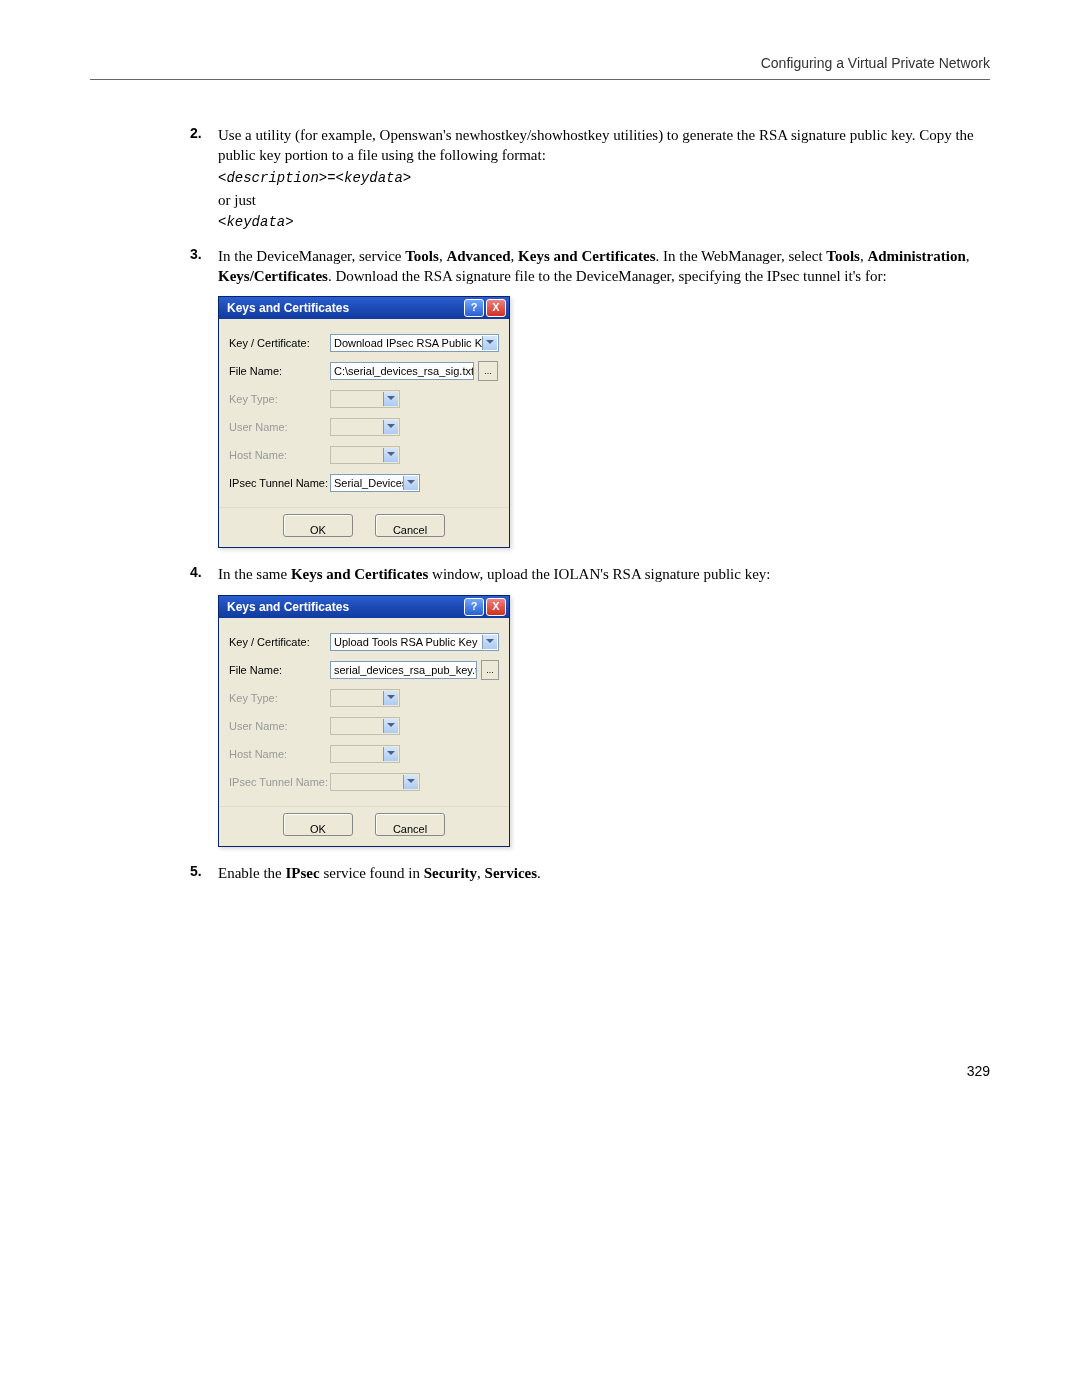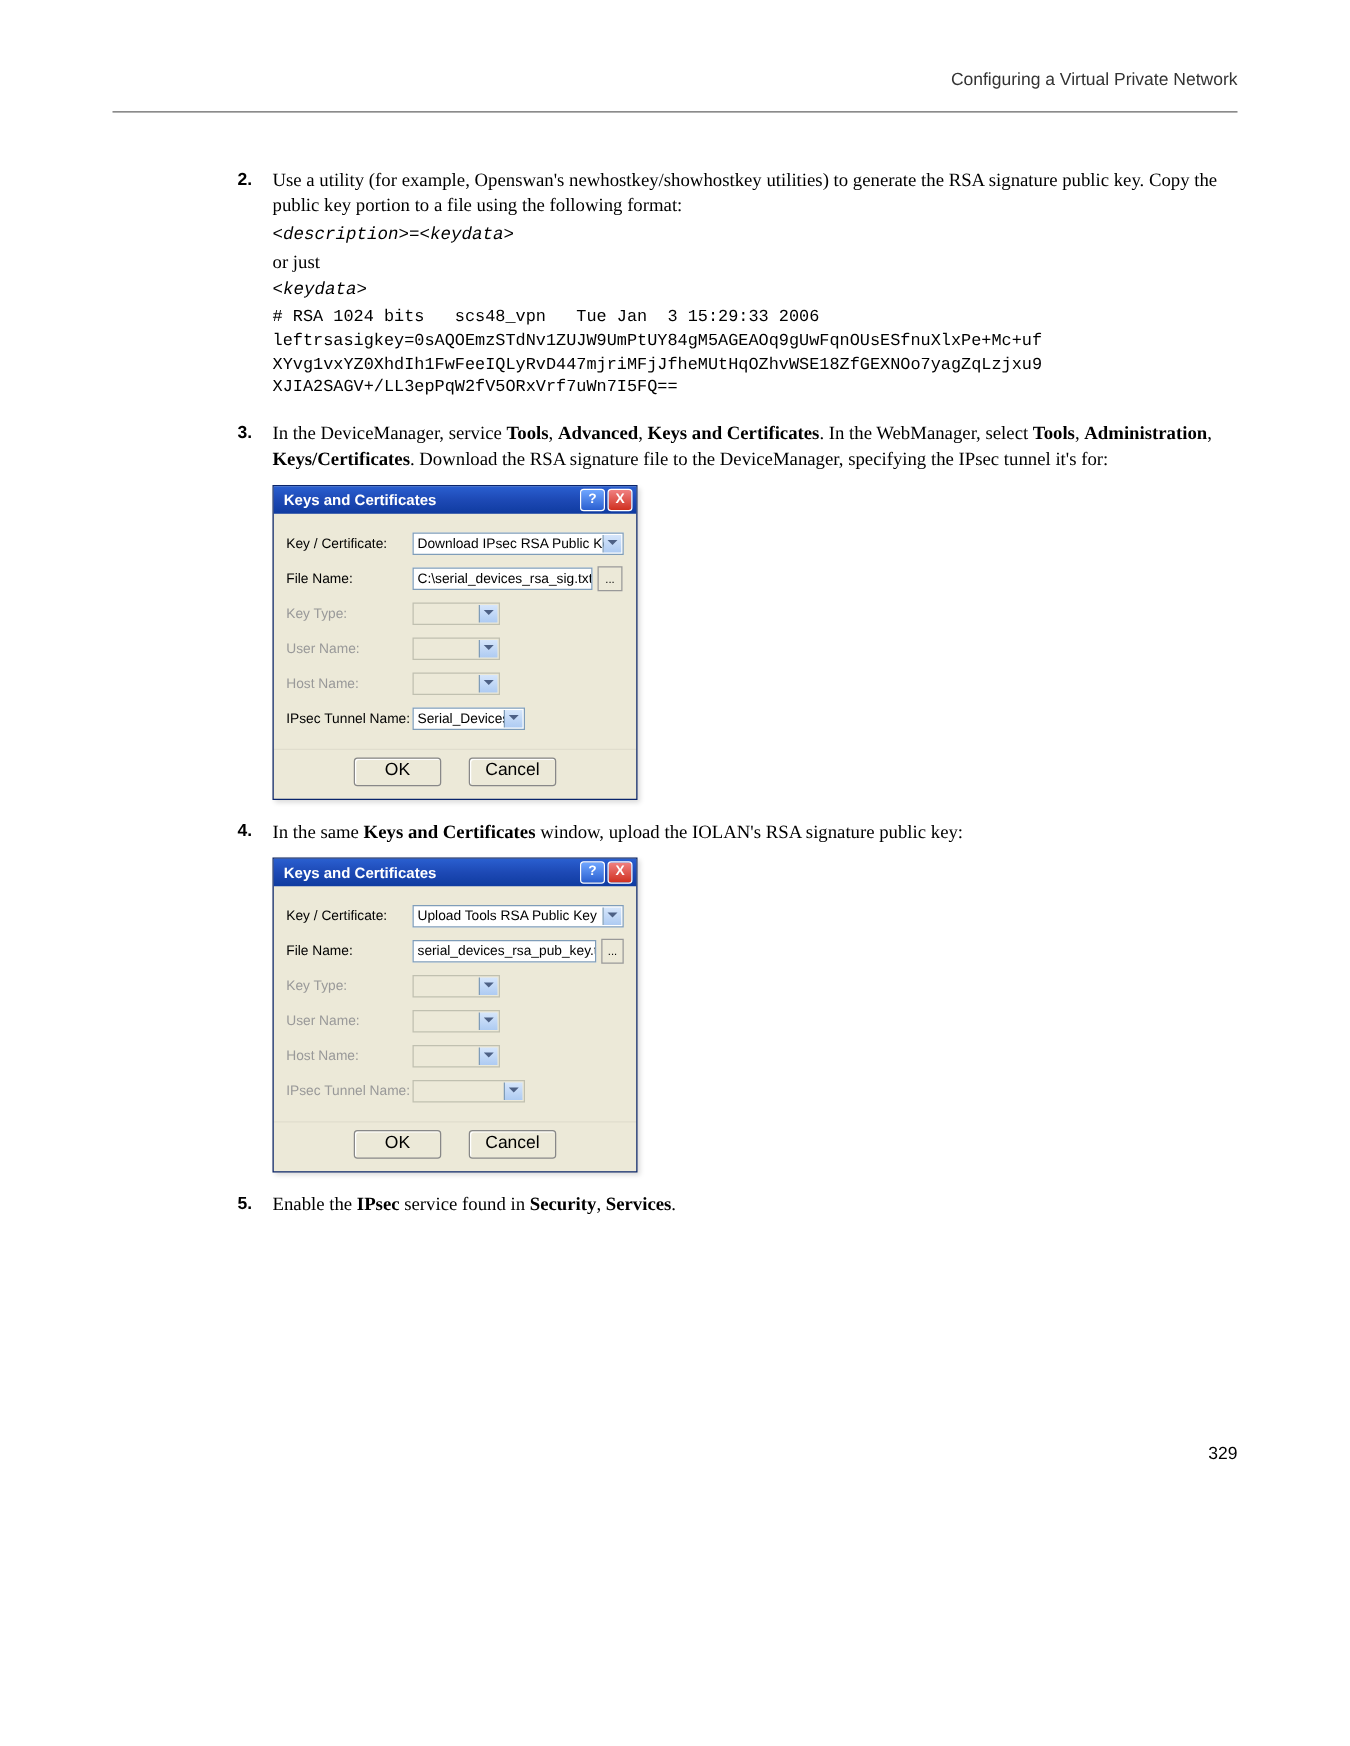--- a/index.html
+++ b/index.html
@@ -12,21 +12,21 @@
     width: 1080px;
   }
   .page {
     padding: 55px 90px 40px 90px;
   }
   .header {
     text-align: right;
     font-family: Arial, Helvetica, sans-serif;
     font-size: 14px;
     color: #333;
-    padding-bottom: 18px;
+    padding-bottom: 8px;
     border-bottom: 1px solid #666;
     margin-bottom: 45px;
   }
   .content {
     margin-left: 100px;
   }
   ol.steps {
     list-style: none;
     padding: 0;
     margin: 0;
@@ -169,26 +169,26 @@
     justify-content: center;
     gap: 22px;
     padding: 6px 0 10px 0;
     border-top: 1px solid rgba(0,0,0,0.05);
   }
   .dlg-btn {
     width: 68px;
     height: 21px;
     border: 1px solid #888;
     background: #ece9d8;
-    font-size: 14px;
+    font-size: 11px;
     font-family: Tahoma, Arial, sans-serif;
     border-radius: 3px;
     box-shadow: inset 1px 1px 0 #fff;
     display: flex;
-    align-items: flex-start;
+    align-items: flex-end;
     justify-content: center;
   }
   .page-number {
     text-align: right;
     font-family: Arial, sans-serif;
     font-size: 14px;
     margin-top: 180px;
   }
 </style>
 </head>
@@ -201,24 +201,20 @@
 
   <div class="content">
     <ol class="steps">
 
       <li>
         <span class="num">2.</span>
         <div class="bodytext">Use a utility (for example, Openswan's newhostkey/showhostkey utilities) to generate the RSA signature public key. Copy the public key portion to a file using the following format:</div>
         <div class="italic-mono">&lt;description&gt;=&lt;keydata&gt;</div>
         <div class="bodytext">or just</div>
         <div class="italic-mono">&lt;keydata&gt;</div>
-        <div class="mono"># RSA 1024 bits   scs48_vpn   Tue Jan  3 15:29:33 2006
-leftrsasigkey=0sAQOEmzSTdNv1ZUJW9UmPtUY84gM5AGEAOq9gUwFqnOUsESfnuXlxPe+Mc+uf
-XYvg1vxYZ0XhdIh1FwFeeIQLyRvD447mjriMFjJfheMUtHqOZhvWSE18ZfGEXNOo7yagZqLzjxu9
-XJIA2SAGV+/LL3epPqW2fV5ORxVrf7uWn7I5FQ==</div>
       </li>
 
       <li>
         <span class="num">3.</span>
         <div class="bodytext">
           <span>In the DeviceManager, service </span><b>Tools</b><span>, </span><b>Advanced</b><span>, </span><b>Keys and Certificates</b><span>. In the WebManager, select </span><b>Tools</b><span>, </span><b>Administration</b><span>, </span><b>Keys/Certificates</b><span>. Download the RSA signature file to the DeviceManager, specifying the IPsec tunnel it's for:</span>
         </div>
 
         <div class="dialog">
           <div class="titlebar">

